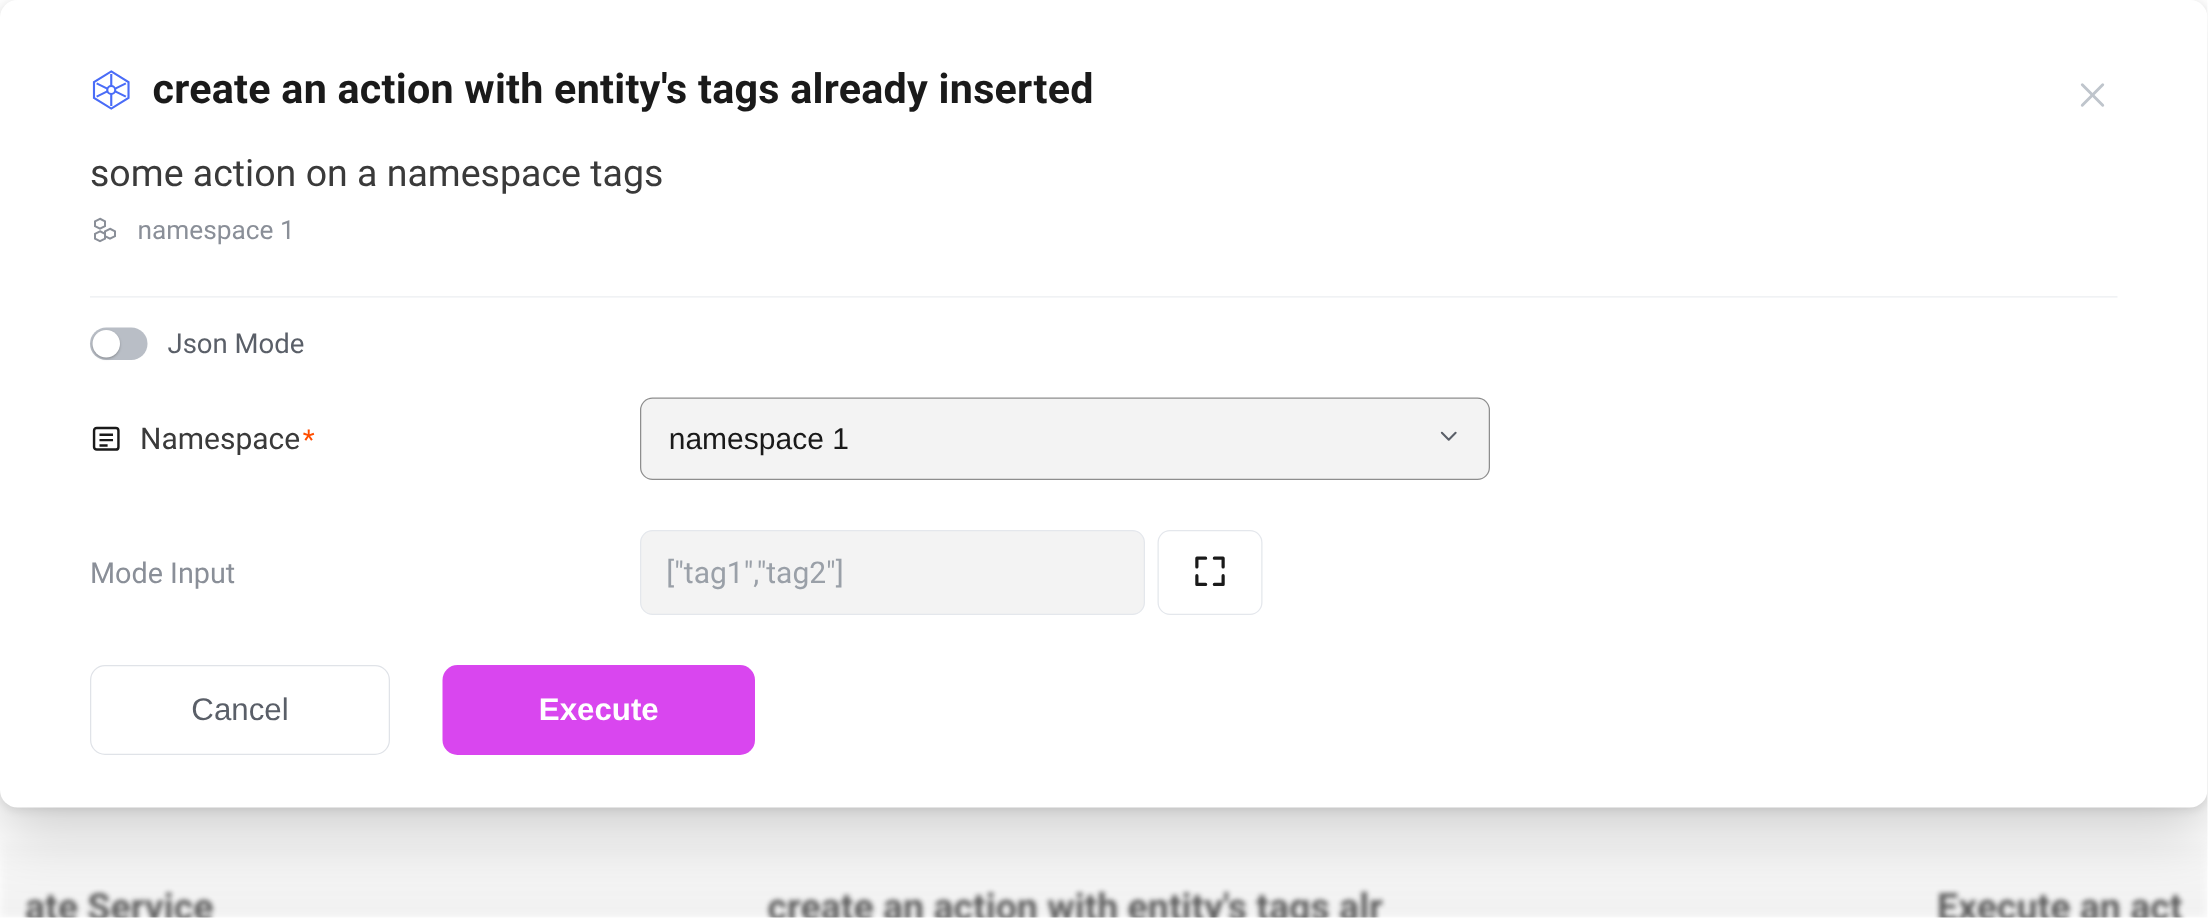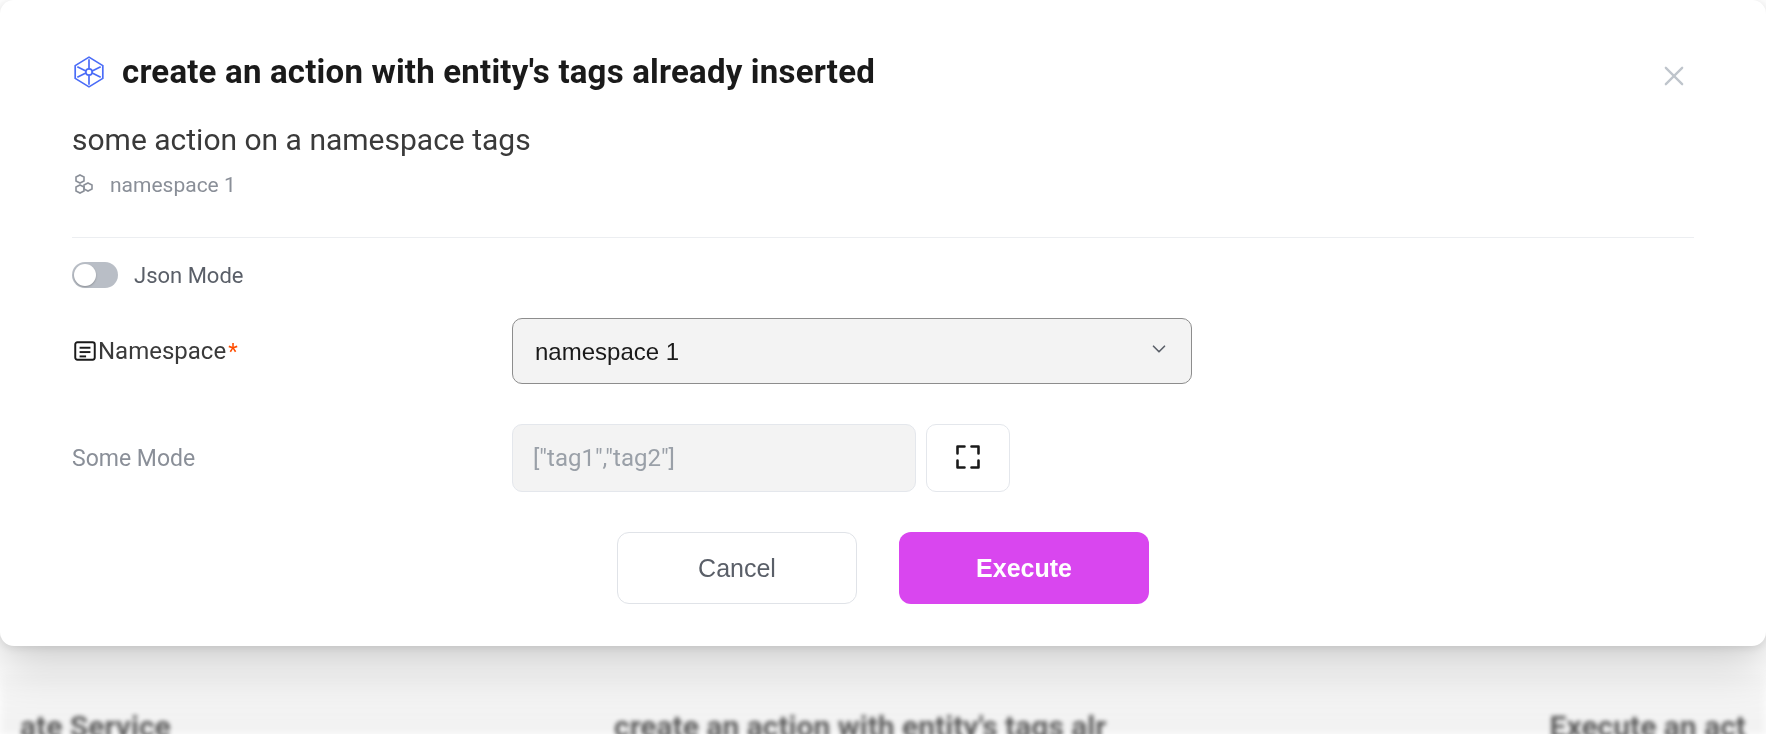--- a/index.html
+++ b/index.html
@@ -126,20 +126,21 @@
     }
     .form-row {
       display: flex;
       align-items: center;
       margin-bottom: 40px;
     }
     .form-label-col {
       width: 440px;
       display: flex;
       align-items: center;
+      gap: 14px;
     }
     .field-icon { color: #1a1a1a; line-height: 0; }
     .form-label {
       font-size: 24px;
       color: #3a3a3a;
     }
     .form-label.secondary { color: #8a8f98; font-size: 23px; }
     .req { color: #ff4d00; font-size: 22px; margin-left: 2px; }
     .select-wrap {
       position: relative;
@@ -190,21 +191,21 @@
       border-radius: 10px;
       margin-left: 10px;
       cursor: pointer;
       display: flex;
       align-items: center;
       justify-content: center;
       color: #1a1a1a;
     }
     .modal-footer {
       display: flex;
-      justify-content: center;
+      justify-content: flex-start;
       gap: 42px;
       margin-top: 40px;
     }
     .btn {
       height: 72px;
       border-radius: 12px;
       font-size: 25px;
       padding: 0 56px;
       cursor: pointer;
       border: none;
@@ -301,21 +302,21 @@
       <span class="select-caret">
         <svg width="22" height="22" viewBox="0 0 24 24" fill="none" stroke="currentColor" stroke-width="1.8" stroke-linecap="round" stroke-linejoin="round">
           <polyline points="6 9 12 15 18 9"></polyline>
         </svg>
       </span>
     </div>
   </div>
 
   <div class="form-row">
     <div class="form-label-col">
-      <span class="form-label secondary">Some Mode</span>
+      <span class="form-label secondary">Mode Input</span>
     </div>
     <div class="input-group">
       <input class="text-input" type="text" placeholder="[&quot;tag1&quot;,&quot;tag2&quot;]" style="">
       <button class="expand-btn" aria-label="expand">
         <span>
           <svg width="28" height="28" viewBox="0 0 24 24" fill="none" stroke="currentColor" stroke-width="2.2" stroke-linecap="round" stroke-linejoin="round">
             <polyline points="15 3 21 3 21 9"></polyline>
             <polyline points="9 21 3 21 3 15"></polyline>
             <polyline points="3 9 3 3 9 3"></polyline>
             <polyline points="21 15 21 21 15 21"></polyline>

